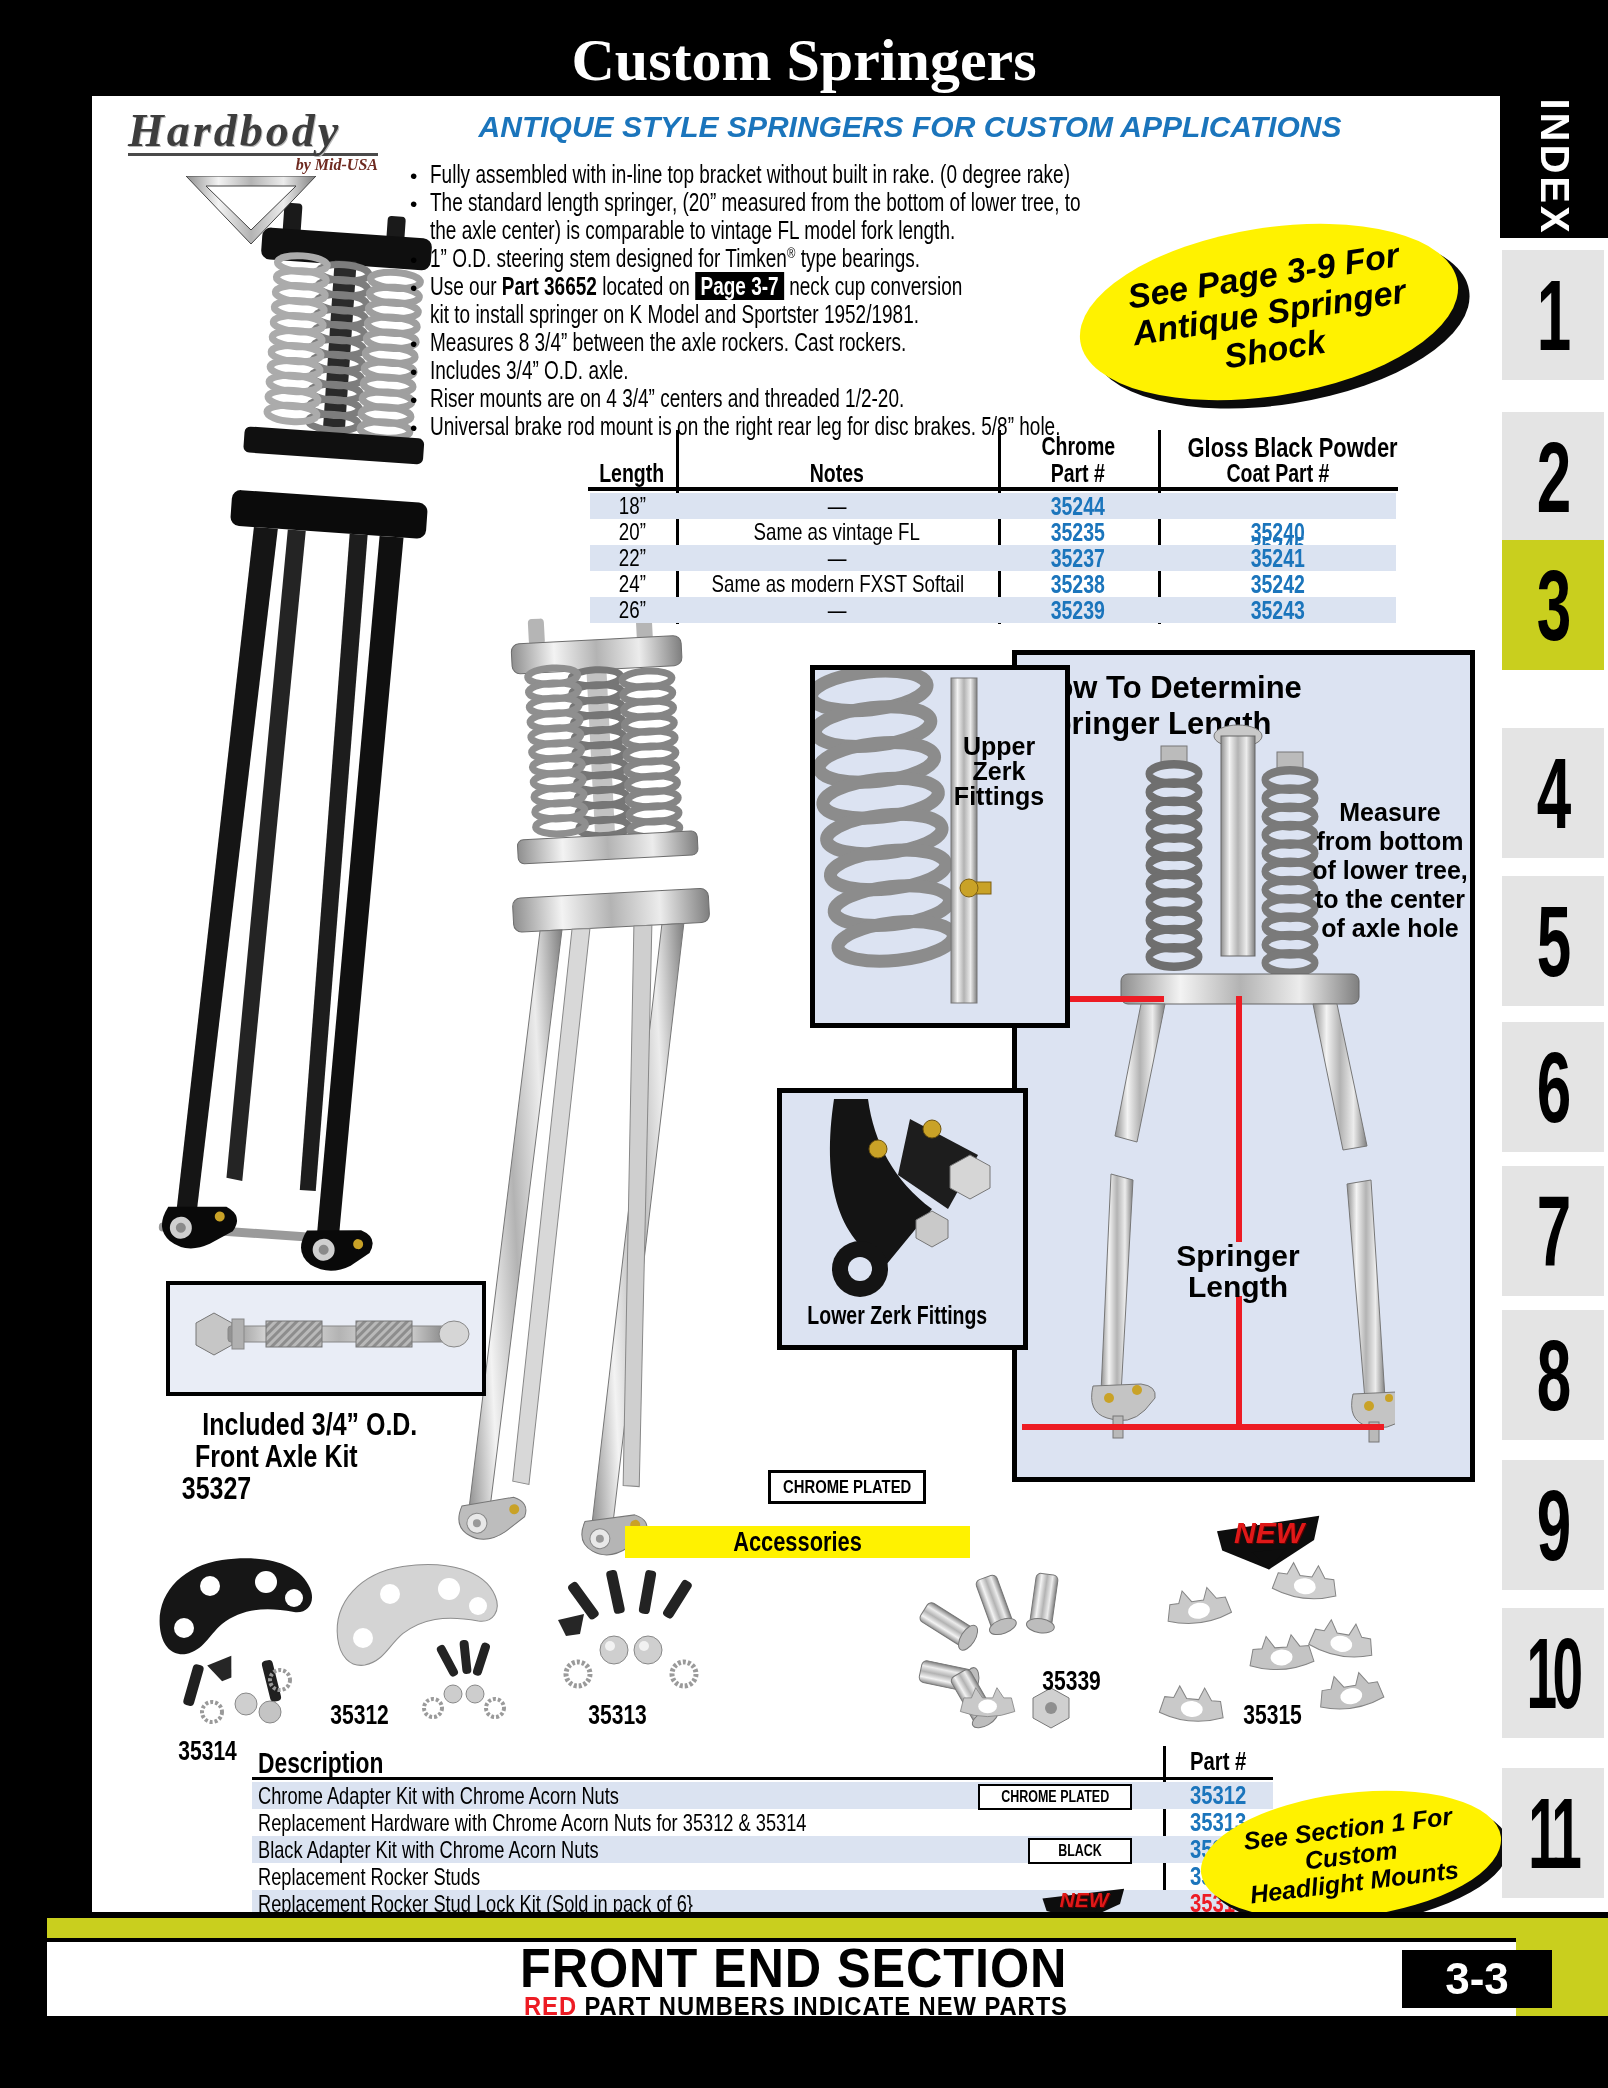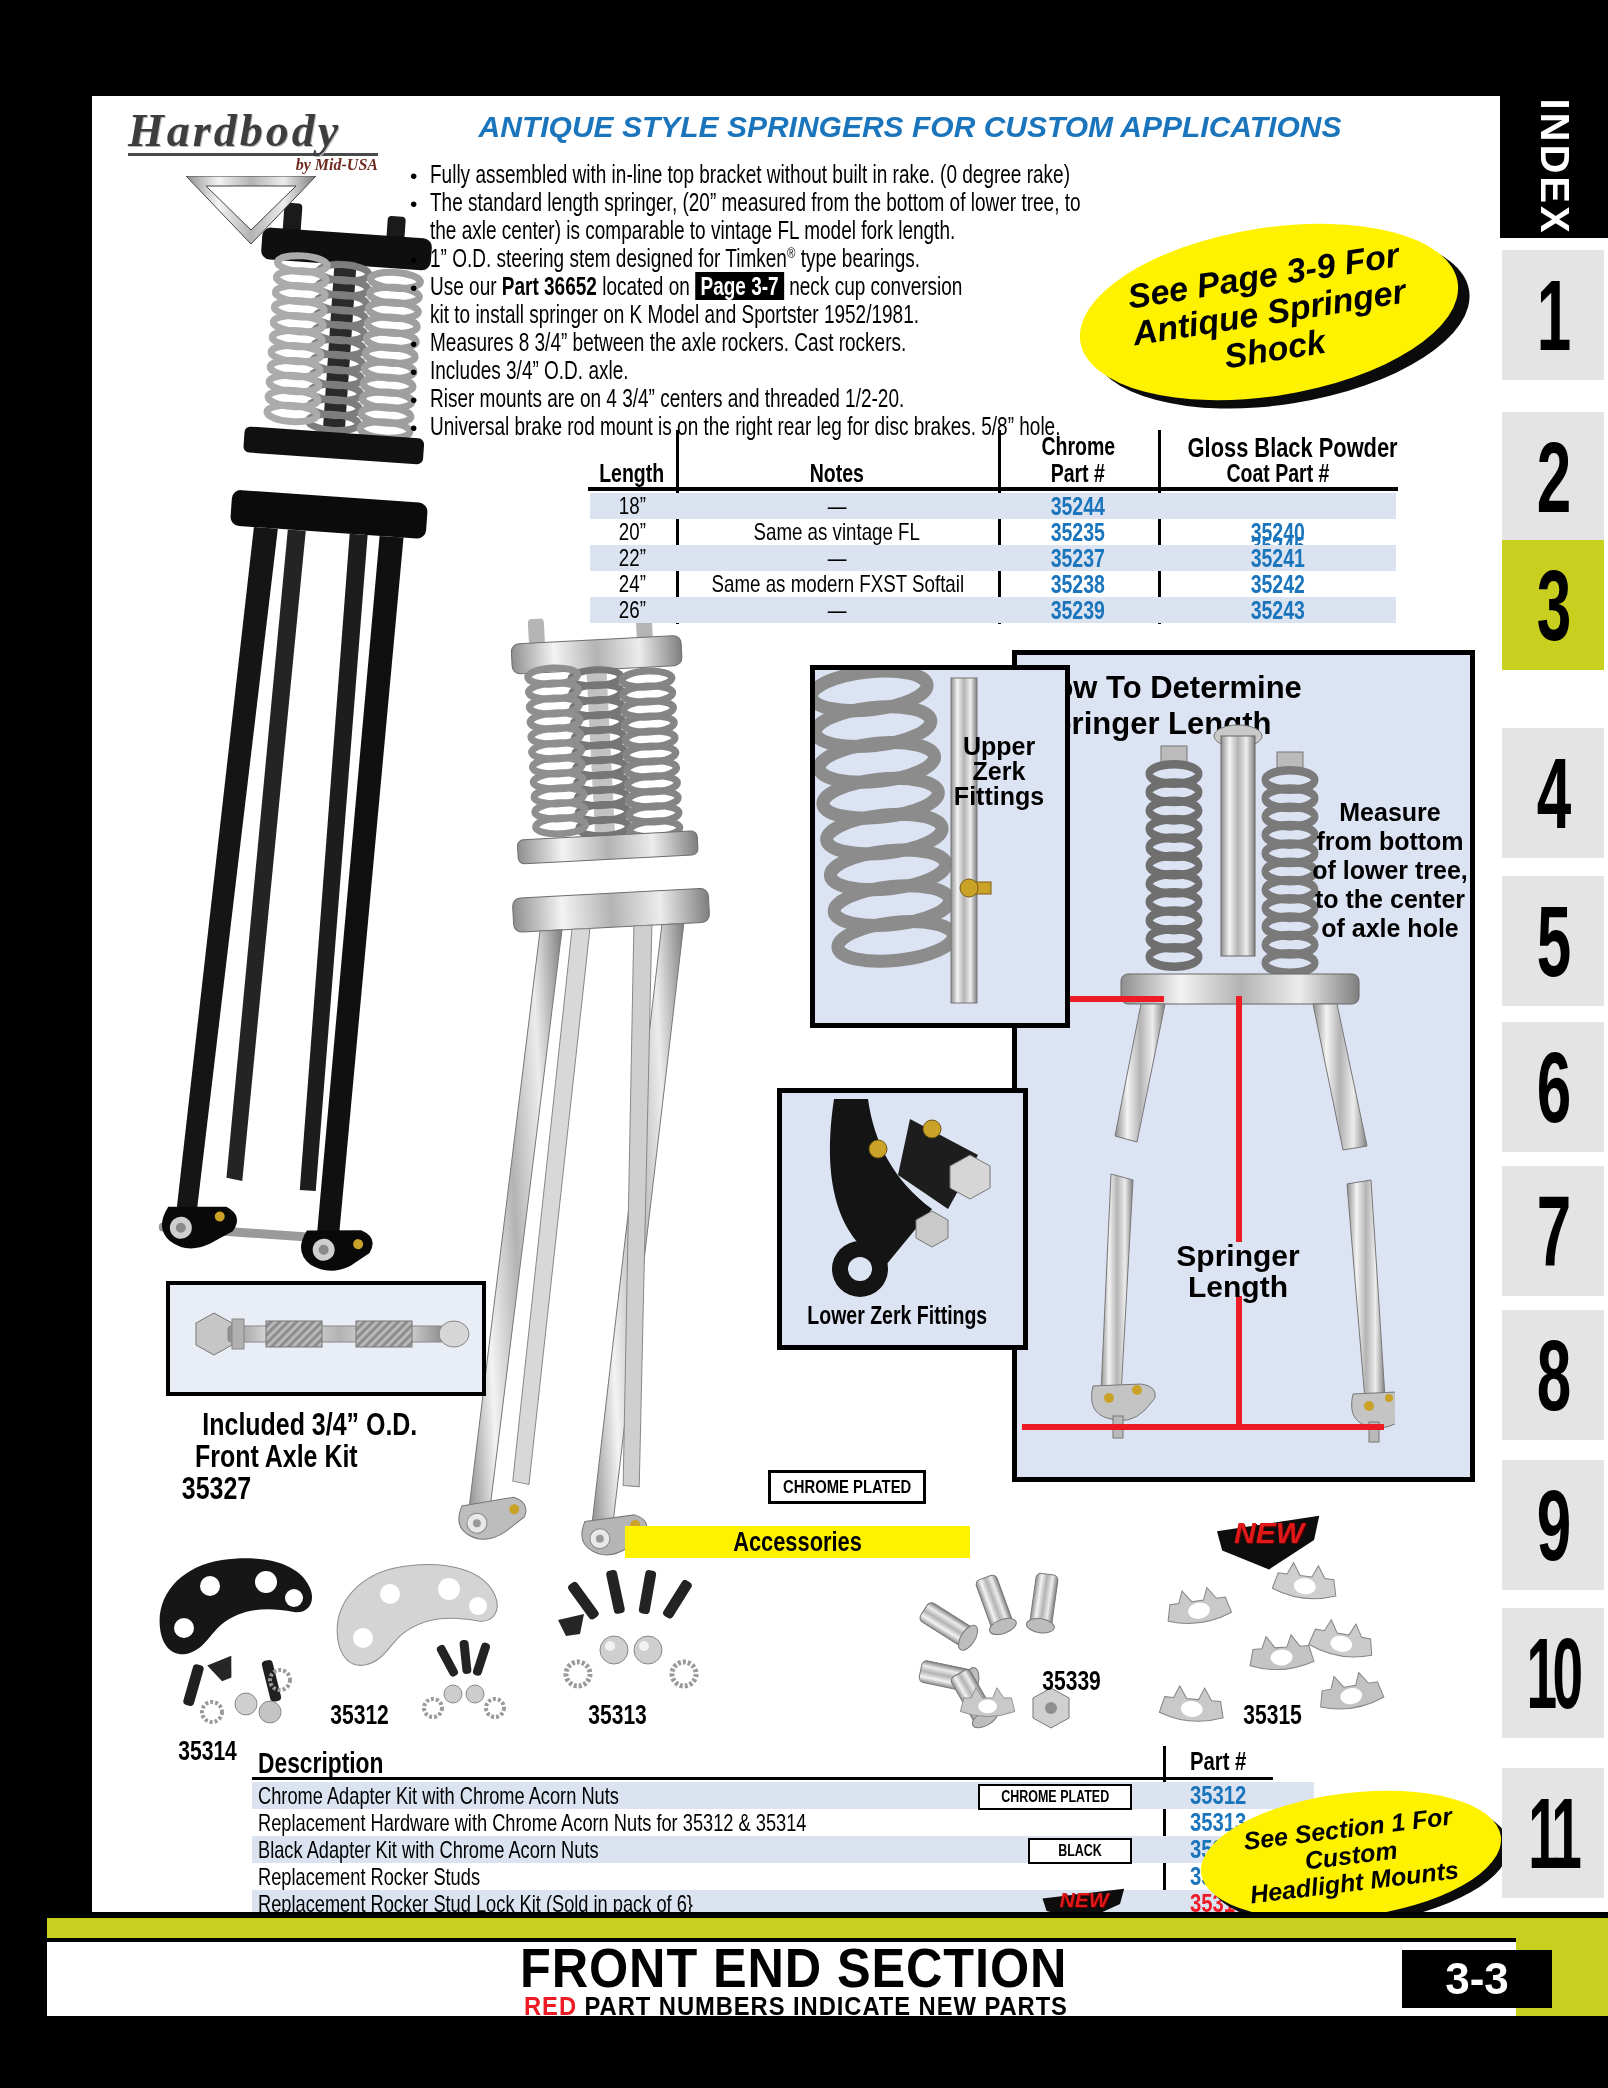--- a/index.html
+++ b/index.html
@@ -64,20 +64,23 @@
       <g id="stud">
           <rect width="22" height="52" rx="5" fill="url(#gchrome)" stroke="#777"></rect>
         <ellipse cx="11" cy="52" rx="14" ry="7" fill="#bdbdbd" stroke="#777"></ellipse>
         </g>
     </defs>
   </svg>
 
   <div class="abs" style="left:92px;top:96px;width:1516px;height:1816px;background:#fff"></div>
 
   <div class="abs" style="left:0;top:0;width:1608px;height:96px;background:#000"></div>
+  <div class="abs" style="left:0;top:26px;width:1608px;text-align:center">
+    <span style="font-family:'Liberation Serif',serif;font-weight:bold;font-size:60px;color:#fff">Custom Springers</span>
+  </div>
 
   <svg class="abs" style="left:118px;top:200px" width="395" height="1075" viewBox="0 0 395 1075">
     <g transform="rotate(4 200 500)">
       <rect x="132" y="6" width="18" height="30" rx="4" fill="#1a1a1a"></rect>
       <rect x="236" y="12" width="18" height="30" rx="4" fill="#1a1a1a"></rect>
       <rect x="112" y="32" width="170" height="32" rx="9" fill="#0f0f0f"></rect>
       <rect x="186" y="60" width="22" height="180" fill="#2a2a2a"></rect>
       <use href="#coil" transform="translate(196,72)" color="#7d7d7d"></use>
       <use href="#coil" transform="translate(154,66)" color="#ababab"></use>
       <use href="#coil" transform="translate(248,76)" color="#9f9f9f"></use>
@@ -398,21 +401,21 @@
   <div class="abs" style="left:548px;top:1700px;width:140px;text-align:center;font-weight:bold;font-size:27px"><span class="cxc">35313</span></div>
   <div class="abs" style="left:1002px;top:1666px;width:140px;text-align:center;font-weight:bold;font-size:27px"><span class="cxc">35339</span></div>
   <div class="abs" style="left:1203px;top:1700px;width:140px;text-align:center;font-weight:bold;font-size:27px"><span class="cxc">35315</span></div>
 
   <div id="partstable" class="abs" style="left:252px;top:1746px;width:1021px;height:171px">
     <div class="abs" style="left:6px;top:0;font-weight:bold;font-size:30px"><span class="cxl">Description</span></div>
     <div class="abs" style="left:911px;top:0;width:110px;text-align:center;font-weight:bold;font-size:26px"><span class="cxc">Part #</span></div>
     <div class="hline" style="left:0;top:31px;width:1021px;height:3px"></div>
     <div class="vline" style="left:911px;top:0;width:3px;height:171px"></div>
     <div id="partsrows">
-        <div style="left: 0px; top: 36px; width: 1021px; height: 27px; position: absolute; background: rgb(219, 227, 241); padding-left: 41px;">
+        <div style="left: 0px; top: 36px; width: 1021px; height: 27px; position: absolute; background: rgb(219, 227, 241);">
           <div style="position: absolute; left: 6px; top: 1px; font-size: 24px; line-height: 25px;"><span class="cxl">Chrome Adapter Kit with Chrome Acorn Nuts</span></div>
           <div class="rowbadge" style="left: 726px; top: 2px; width: 150px; font-size: 16px;">
             <span class="cxc">CHROME PLATED</span>
           </div>
           <div style="position: absolute; left: 914px; top: 0px; width: 104px; height: 27px; text-align: center; font-weight: bold; font-size: 26px; line-height: 27px; color: rgb(27, 117, 188);"><span class="cxc">35312</span></div>
         </div>
         <div style="left: 0px; top: 63px; width: 1021px; height: 27px; position: absolute;">
           <div style="position: absolute; left: 6px; top: 1px; font-size: 24px; line-height: 25px;"><span class="cxl">Replacement Hardware with Chrome Acorn Nuts for 35312 &amp; 35314</span></div>
           <div style="position: absolute; left: 914px; top: 0px; width: 104px; height: 27px; text-align: center; font-weight: bold; font-size: 26px; line-height: 27px; color: rgb(27, 117, 188);"><span class="cxc">35313</span></div>
         </div>

